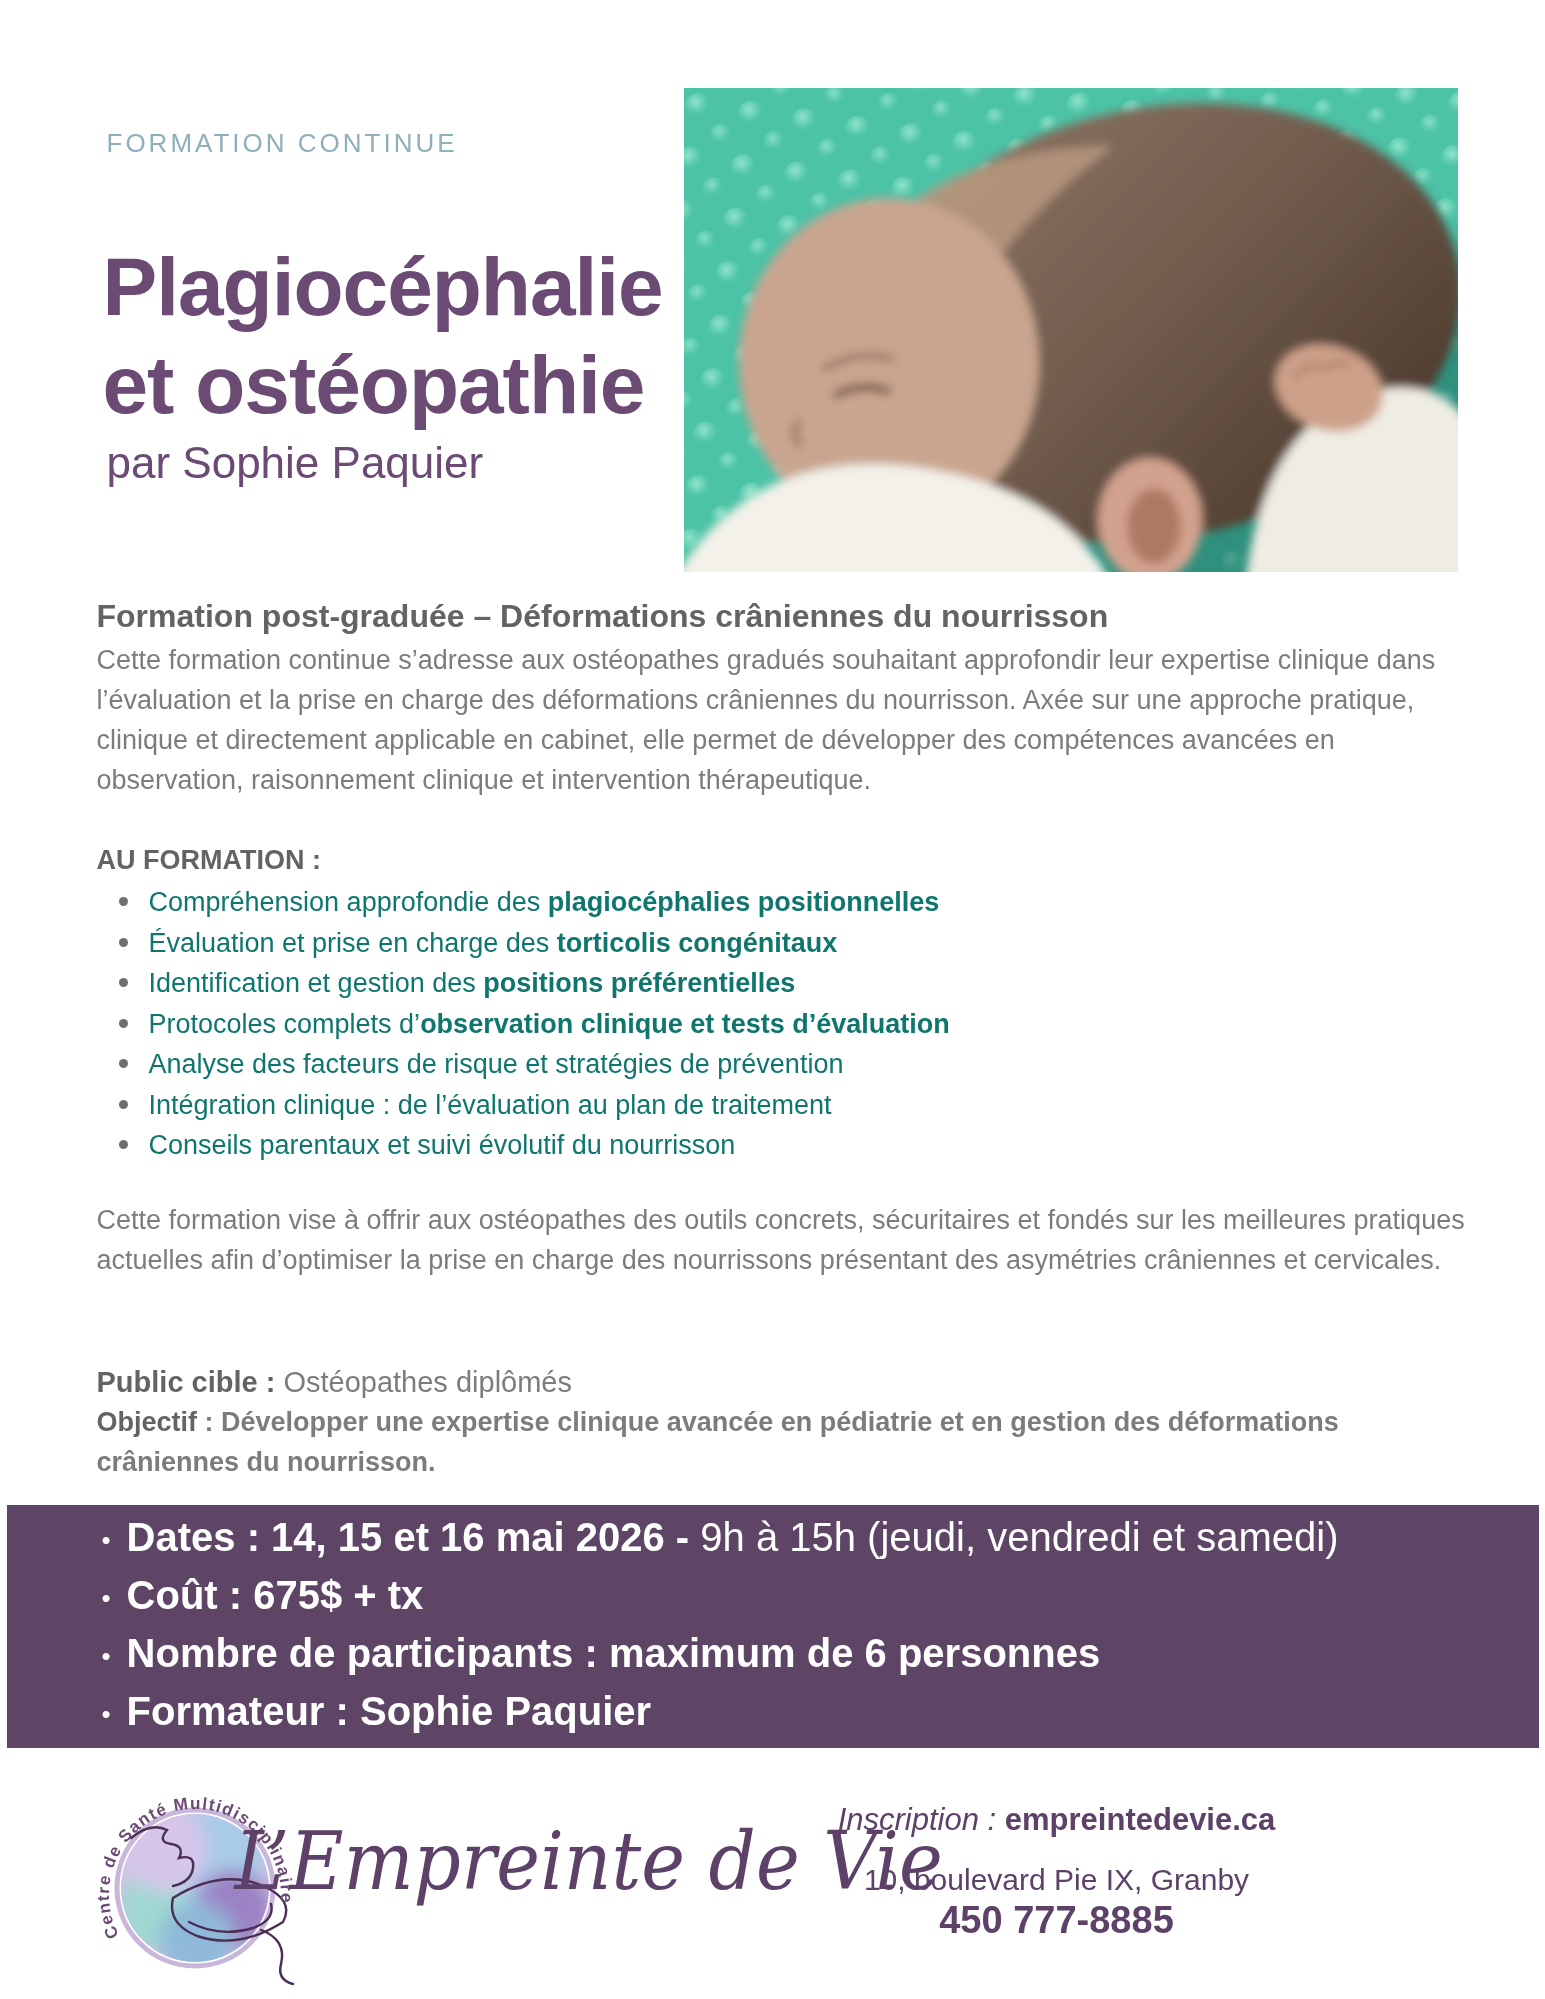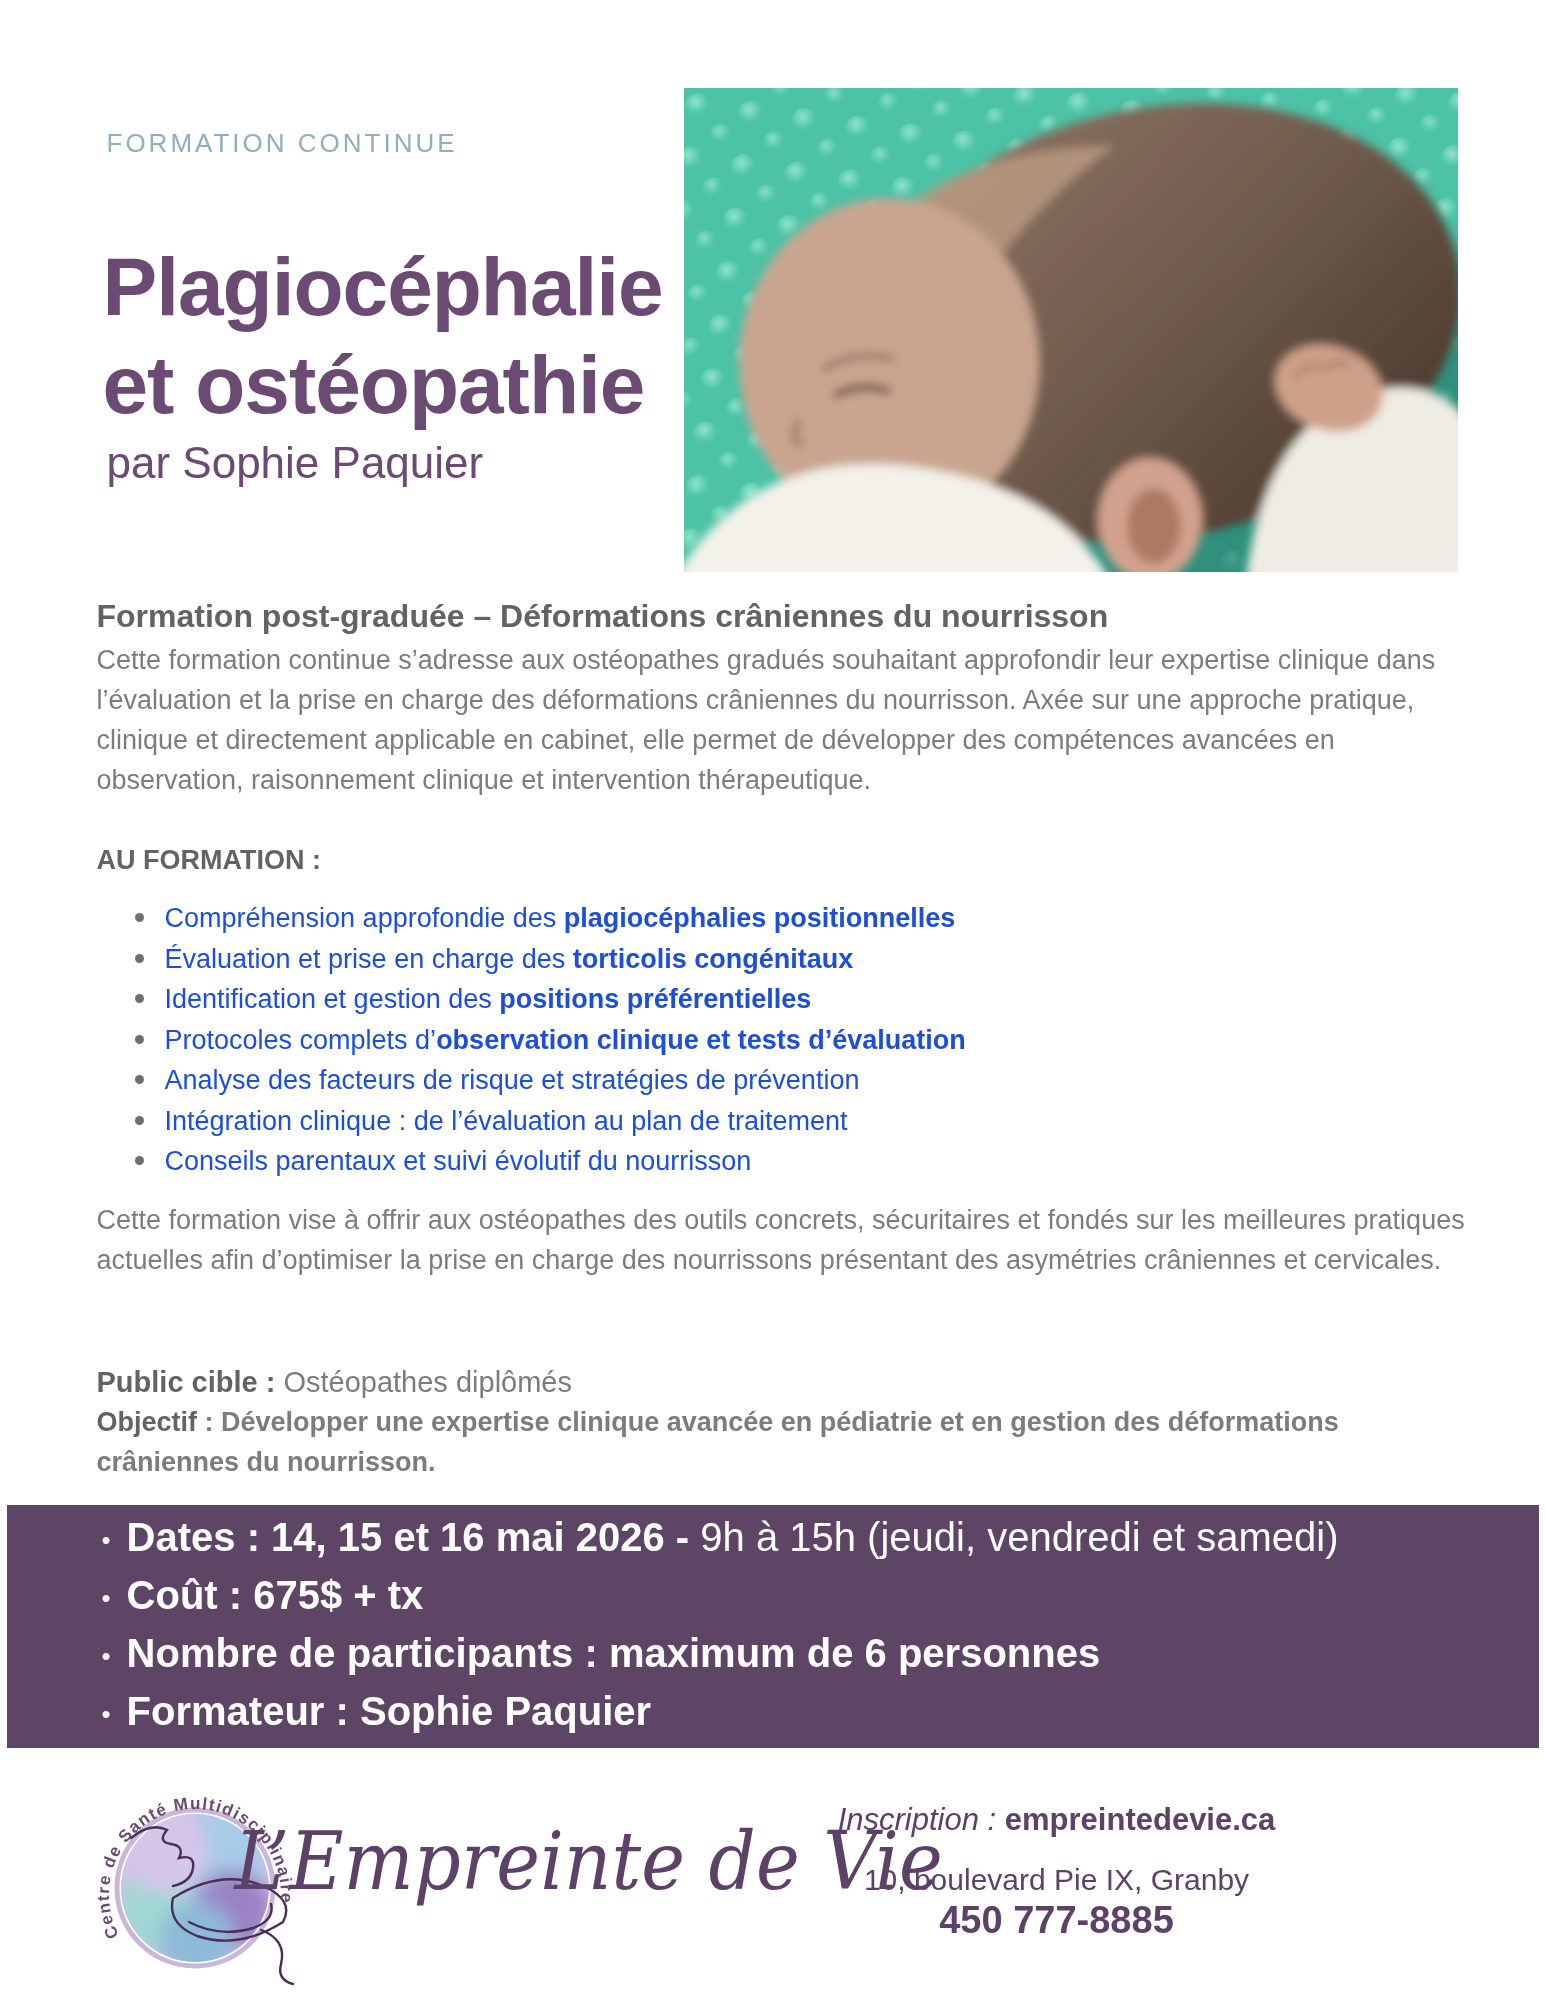--- a/index.html
+++ b/index.html
@@ -37,22 +37,22 @@
     position:absolute;left:90px;width:1385px;
     color:#7c7c7c;font-size:27px;line-height:40px;
   }
   .intro-heading{position:absolute;left:90px;top:598px;width:1385px;
     font-size:32px;font-weight:700;color:#636363;}
   .intro-body{top:640px;}
   .prog-heading{position:absolute;left:90px;top:845px;
     font-size:27px;font-weight:700;color:#636363;}
   .prog-list{
     position:absolute;left:104px;top:882px;width:1360px;
-    margin:16px;padding:0;list-style:none;
-    font-size:27px;line-height:40.5px;color:#1d4ed8;
+    margin:0;padding:0;list-style:none;
+    font-size:27px;line-height:40.5px;color:#0f766e;
   }
   .prog-list li{position:relative;padding-left:38px;}
   .prog-list li::before{
     content:"";position:absolute;left:8px;top:15px;
     width:9px;height:9px;border-radius:50%;background:#6f6f6f;
   }
   .closing{top:1200px;}
   .audience{position:absolute;left:90px;top:1362px;width:1385px;
     font-size:29px;line-height:40px;color:#7c7c7c;}
   .objective{position:absolute;left:90px;top:1402px;width:1385px;

